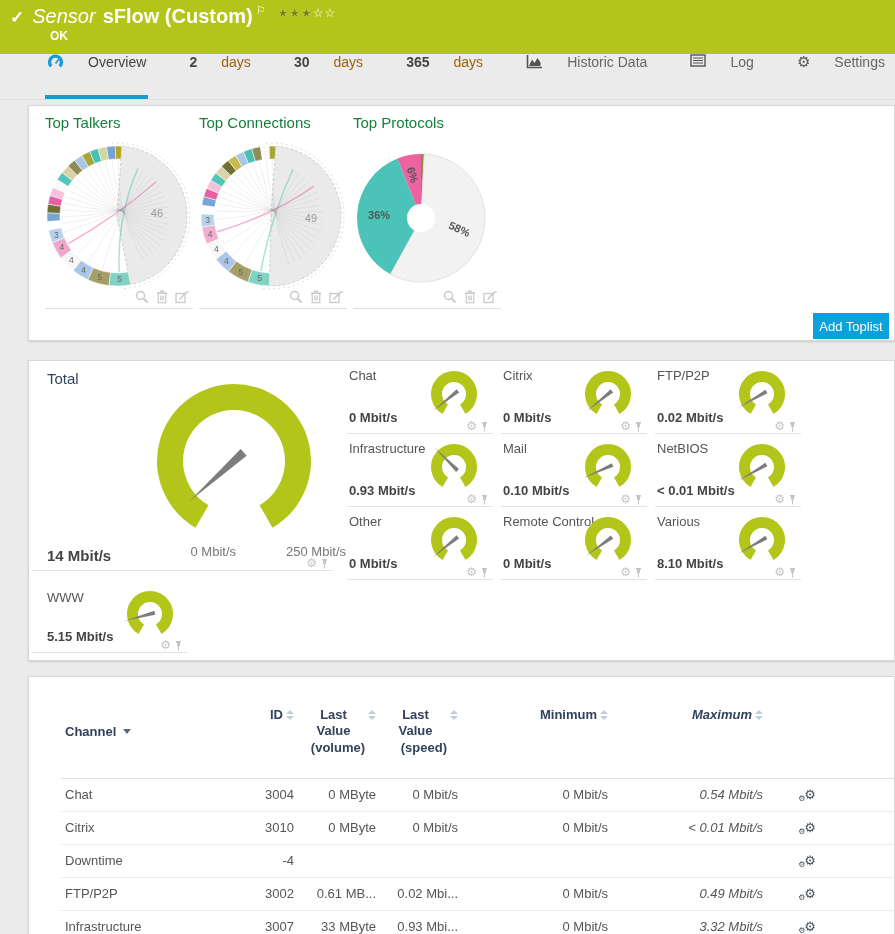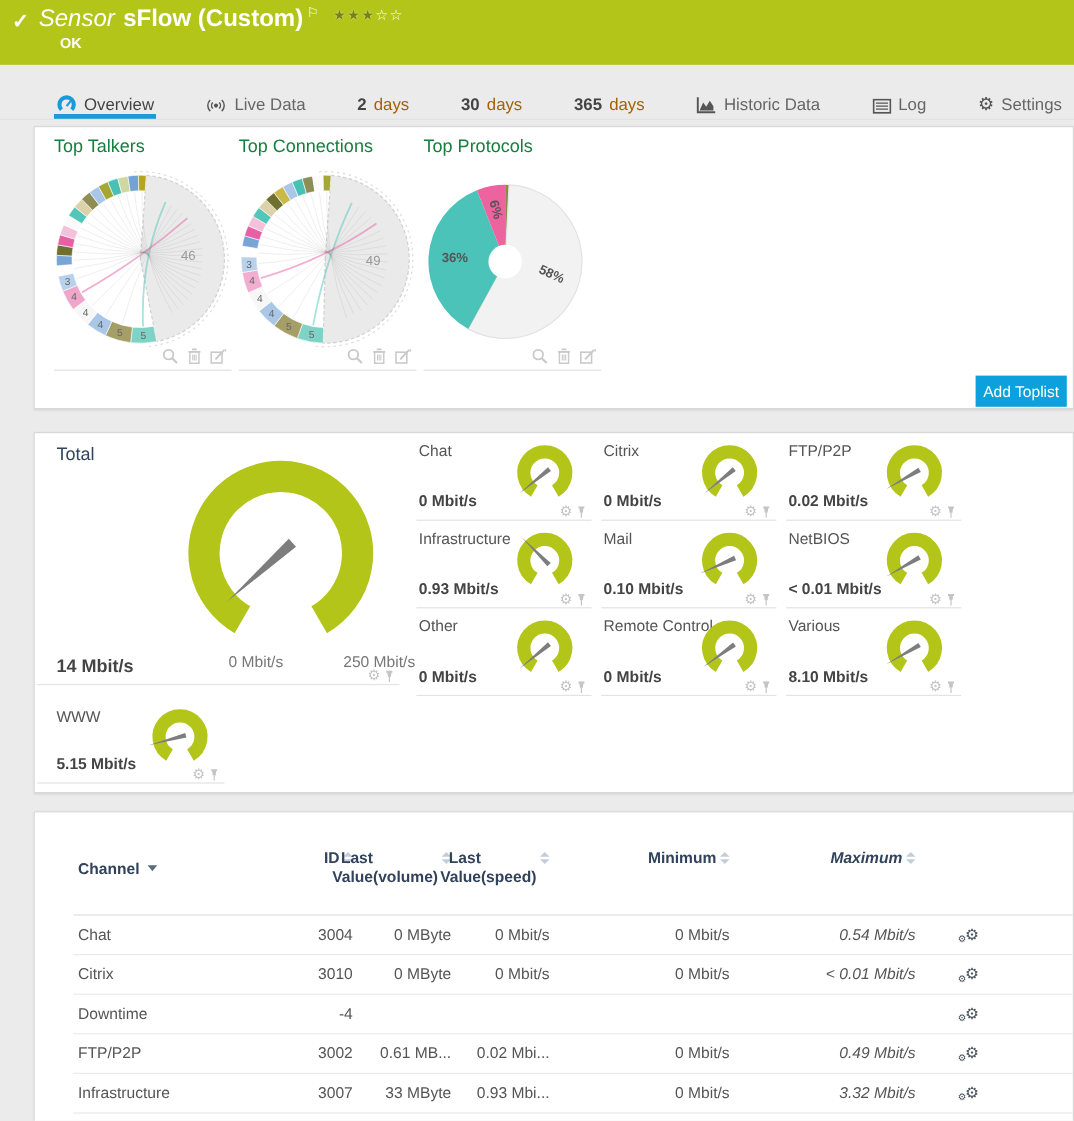--- a/index.html
+++ b/index.html
@@ -14,21 +14,21 @@
   .gh-name { font-weight:bold; font-size:20px; }
   .gh-flag { font-size:11px; margin-left:3px; margin-top:-1px; }
   .gh-stars { margin-left:12px; margin-top:1px; font-size:12px; letter-spacing:1px; }
   .gh-stars .sf { color:#77820f; text-shadow:0 0 1px #fff; }
   .gh-stars .se { color:#ffffff; }
   .gh-status { position:absolute; left:50px; top:29px; font-size:12px; font-weight:bold; }
 
   
   .tabbar { position:absolute; left:0; top:54px; width:895px; height:46px; display:flex; align-items:stretch;
             justify-content:space-between; padding:0 8px 0 45px; border-bottom:1px solid #e2e2e2; }
-  .tab { display:flex; align-items:flex-end; gap:6px; font-size:14px; color:#666; cursor:pointer;
+  .tab { display:flex; align-items:flex-start; gap:24px; font-size:14px; color:#666; cursor:pointer;
          border-bottom:4px solid transparent; padding:0 2px; }
   .tab.active { color:#444; border-bottom-color:#1a9bd7; }
   .tab .num { font-weight:bold; color:#444; }
   .tab .rest { color:#a16207; }
   .tab svg { flex:0 0 auto; }
   .gear-glyph { font-size:15px; color:#555; line-height:1; }
 
   
   .panel { position:absolute; left:28px; width:867px; background:#fff; border:1px solid #d8d8d8;
            box-shadow:0 1px 2px rgba(0,0,0,.14); }
@@ -70,21 +70,21 @@
   .tc { padding:0 4px; }
   .c-channel { width:175px; text-align:left; }
   .c-id { width:62px; text-align:right; }
   .c-vol { width:82px; text-align:right; }
   .c-speed { width:82px; text-align:right; }
   .c-min { width:150px; text-align:right; }
   .c-max { width:155px; text-align:right;font-style:italic; }
   .c-action { width:86px; text-align:center; }
   .thead .tc { display:flex; justify-content:flex-end; align-items:flex-start; gap:3px; cursor:pointer; }
   .thead .c-channel { justify-content:flex-start; align-items:center; }
-  .thead .two-line { display:flex; flex-direction:row; align-items:flex-end; line-height:1.25; }
+  .thead .two-line { display:flex; flex-direction:column; align-items:flex-end; line-height:1.25;text-align:center; }
   .sort { display:inline-flex; flex-direction:column; gap:2px; margin-top:3px; }
   .sort i { display:block; width:0; height:0; border-left:4px solid transparent; border-right:4px solid transparent; }
   .sort .up { border-bottom:4px solid #c2cdd8; }
   .sort .dn { border-top:4px solid #c2cdd8; }
   .chan-sort { width:0; height:0; border-left:4px solid transparent; border-right:4px solid transparent;
                border-top:5px solid #5b6b7c; margin-left:4px; }
   .tbody { margin:22px 0 0 32px; border-top:1px solid #e0e0e0; }
   .trow { display:flex; align-items:center; height:33px; border-bottom:1px solid #ebebeb; font-size:13px; color:#555; }
   .rowgear { position:relative; display:inline-block; cursor:pointer; color:#49535c; font-size:13px; line-height:1; }
   .rowgear .rowgear-small { position:absolute; left:-6px; bottom:-2px; font-size:8px; color:#49535c; }
@@ -105,27 +105,20 @@
   <div class="gh-status">OK</div>
 </div>
 
 <div class="tabbar">
   <div class="tab active">
     <svg width="17" height="16">
       <path d="M 4.2 12.3 A 6 6 0 1 1 12.8 12.3" fill="none" stroke="#1a9bd7" stroke-width="3.4"></path>
       <path d="M 8.5 9.5 L 12.5 4.5" stroke="#1a9bd7" stroke-width="1.8"></path>
     </svg>
     <span>Overview</span>
-  </div>
-  <div class="tab">
-    <svg width="18" height="14">
-      <circle cx="9" cy="7" r="1.7" fill="#555"></circle>
-      <path d="M 6.3 4.5 A 3.6 3.6 0 0 0 6.3 9.5 M 4.2 2.4 A 6.2 6.2 0 0 0 4.2 11.6 M 11.7 4.5 A 3.6 3.6 0 0 1 11.7 9.5 M 13.8 2.4 A 6.2 6.2 0 0 1 13.8 11.6" fill="none" stroke="#555" stroke-width="1.2"></path>
-    </svg>
-    <span>Live Data</span>
   </div>
   <div class="tab">
     <span class="num">2</span>
     <span class="rest">days</span>
   </div>
   <div class="tab">
     <span class="num">30</span>
     <span class="rest">days</span>
   </div>
   <div class="tab">

